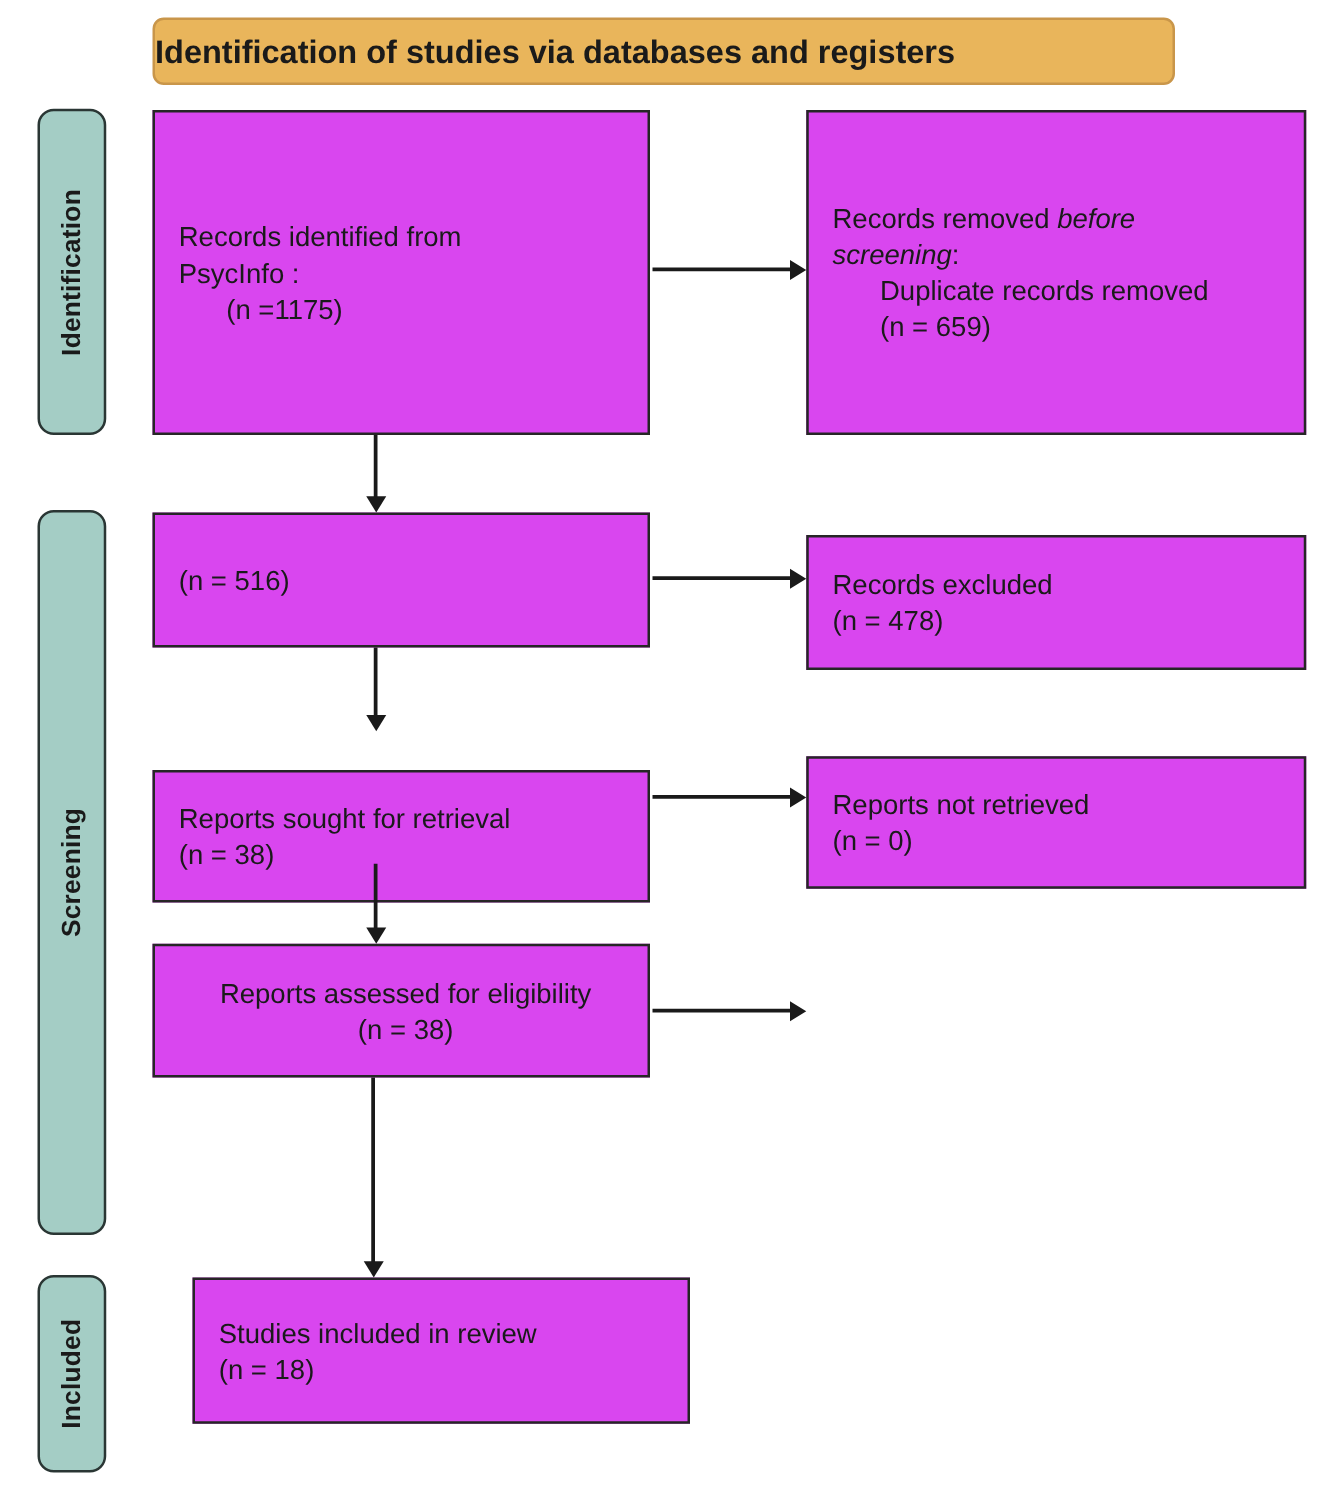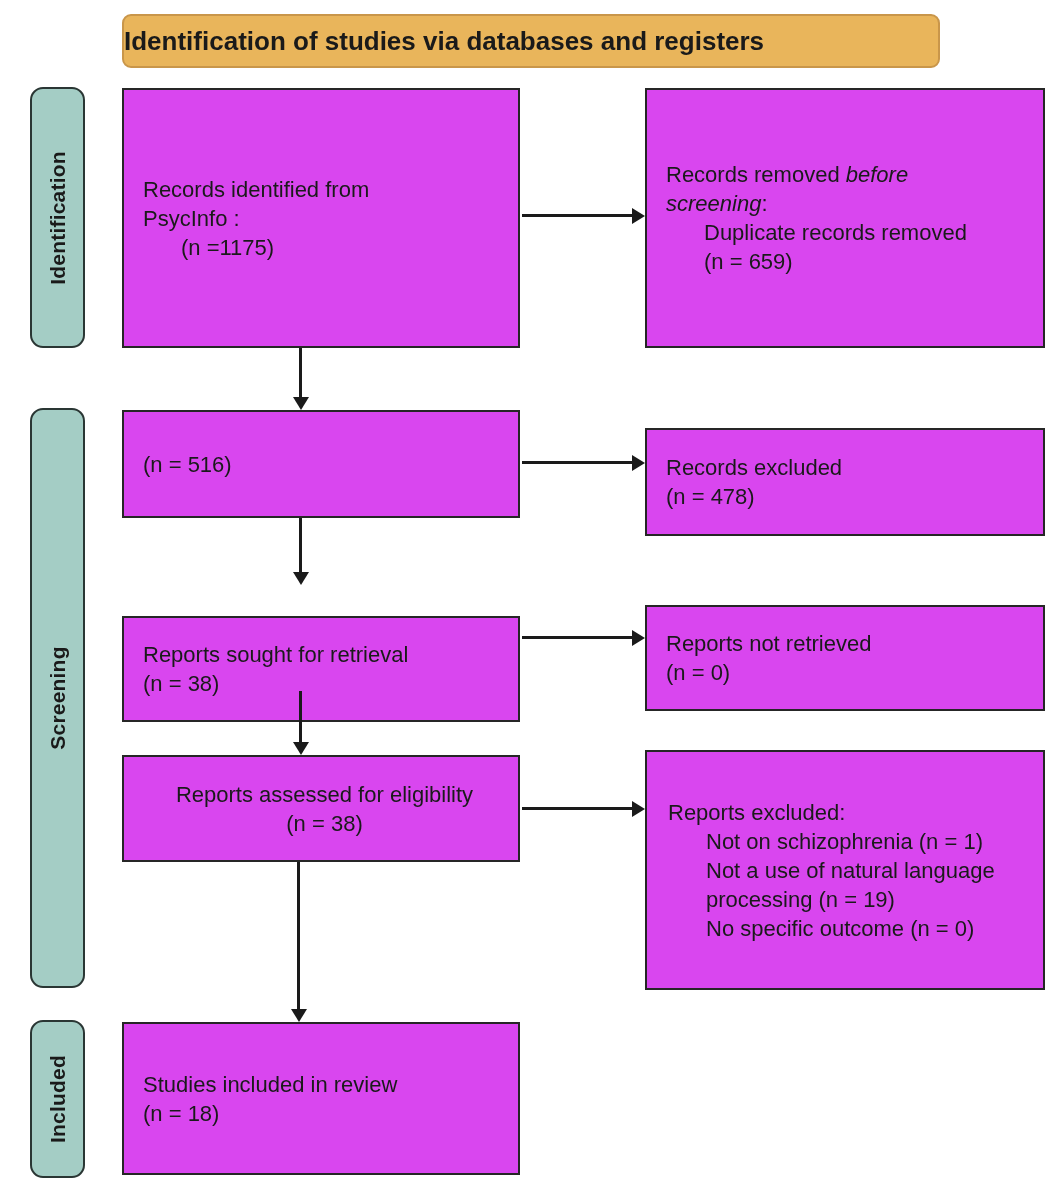--- a/index.html
+++ b/index.html
@@ -60,21 +60,21 @@
   .col-right { left: 645px; width: 400px; }
 
   .box-records-identified { top: 88px;  height: 260px; }
   .box-records-removed    { top: 88px;  height: 260px; }
   .box-records-screened   { top: 410px; height: 108px; }
   .box-records-excluded   { top: 428px; height: 108px; }
   .box-reports-sought     { top: 585px; height: 106px; margin-top: 31px; }
   .box-reports-not-retrieved { top: 605px; height: 106px; }
   .box-reports-assessed   { top: 755px; height: 107px; text-align: center; }
   .box-reports-excluded   { top: 750px; height: 240px; padding-left: 21px; }
-  .box-studies-included   { top: 1022px; height: 153px; }
+  .box-studies-included   { top: 1022px; height: 117px; margin-left: 32px; }
 
   
   .h-arrow {
     position: absolute; height: 3px; background: var(--ink);
   }
   .h-arrow::after {
     content: ""; position: absolute; right: -12px; top: -6.5px;
     width: 0; height: 0;
     border-left: 13px solid var(--ink);
     border-top: 8px solid transparent;
@@ -148,27 +148,20 @@
   <div class="node col-right box-reports-not-retrieved">
       <div class="line"><span>Reports not retrieved</span></div>
       <div class="line"><span>(n = 0)</span></div>
     </div>
 
   <div class="node col-left box-reports-assessed">
       <div class="line"><span>Reports assessed for eligibility</span></div>
       <div class="line"><span>(n = 38)</span></div>
     </div>
 
-  <div class="node col-right box-reports-excluded">
-      <div class="line"><span>Reports excluded:</span></div>
-      <div class="line indent"><span>Not on schizophrenia (n = 1)</span></div>
-      <div class="line indent"><span>Not a use of natural language</span></div>
-      <div class="line indent"><span>processing (n = 19)</span></div>
-      <div class="line indent"><span>No specific outcome (n = 0)</span></div>
-    </div>
 
   <div class="node col-left box-studies-included">
       <div class="line"><span>Studies included in review</span></div>
       <div class="line"><span>(n = 18)</span></div>
     </div>
 
   <div class="h-arrow arrow-identified-to-removed"></div>
   <div class="h-arrow arrow-screened-to-excluded"></div>
   <div class="h-arrow arrow-sought-to-notretrieved"></div>
   <div class="h-arrow arrow-assessed-to-excluded"></div>

